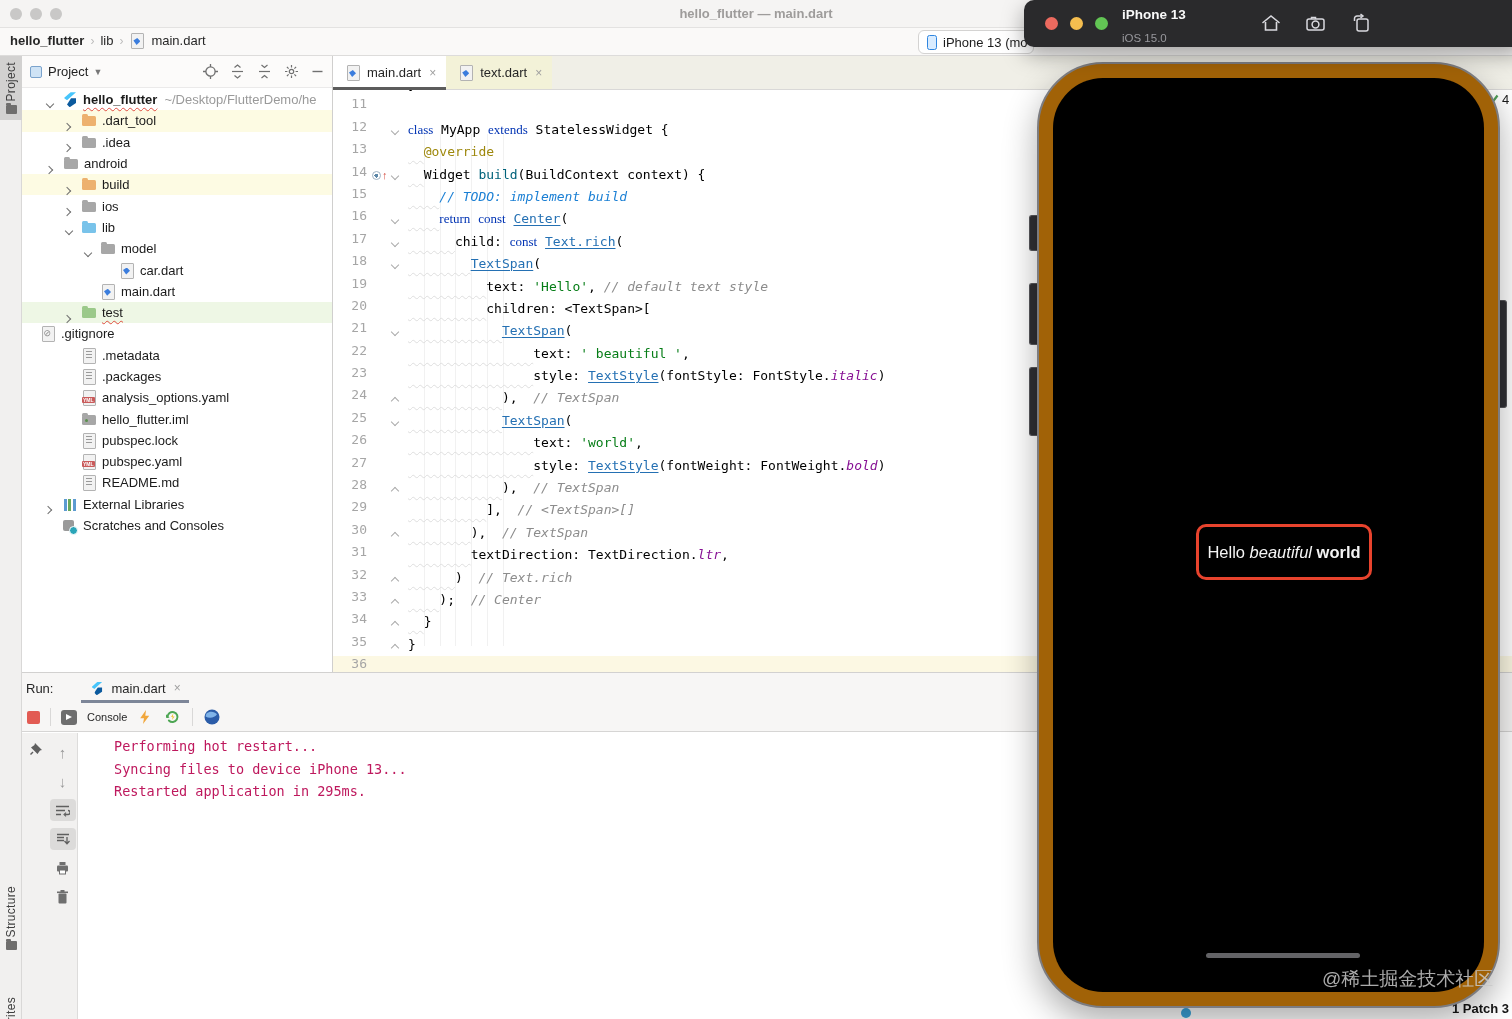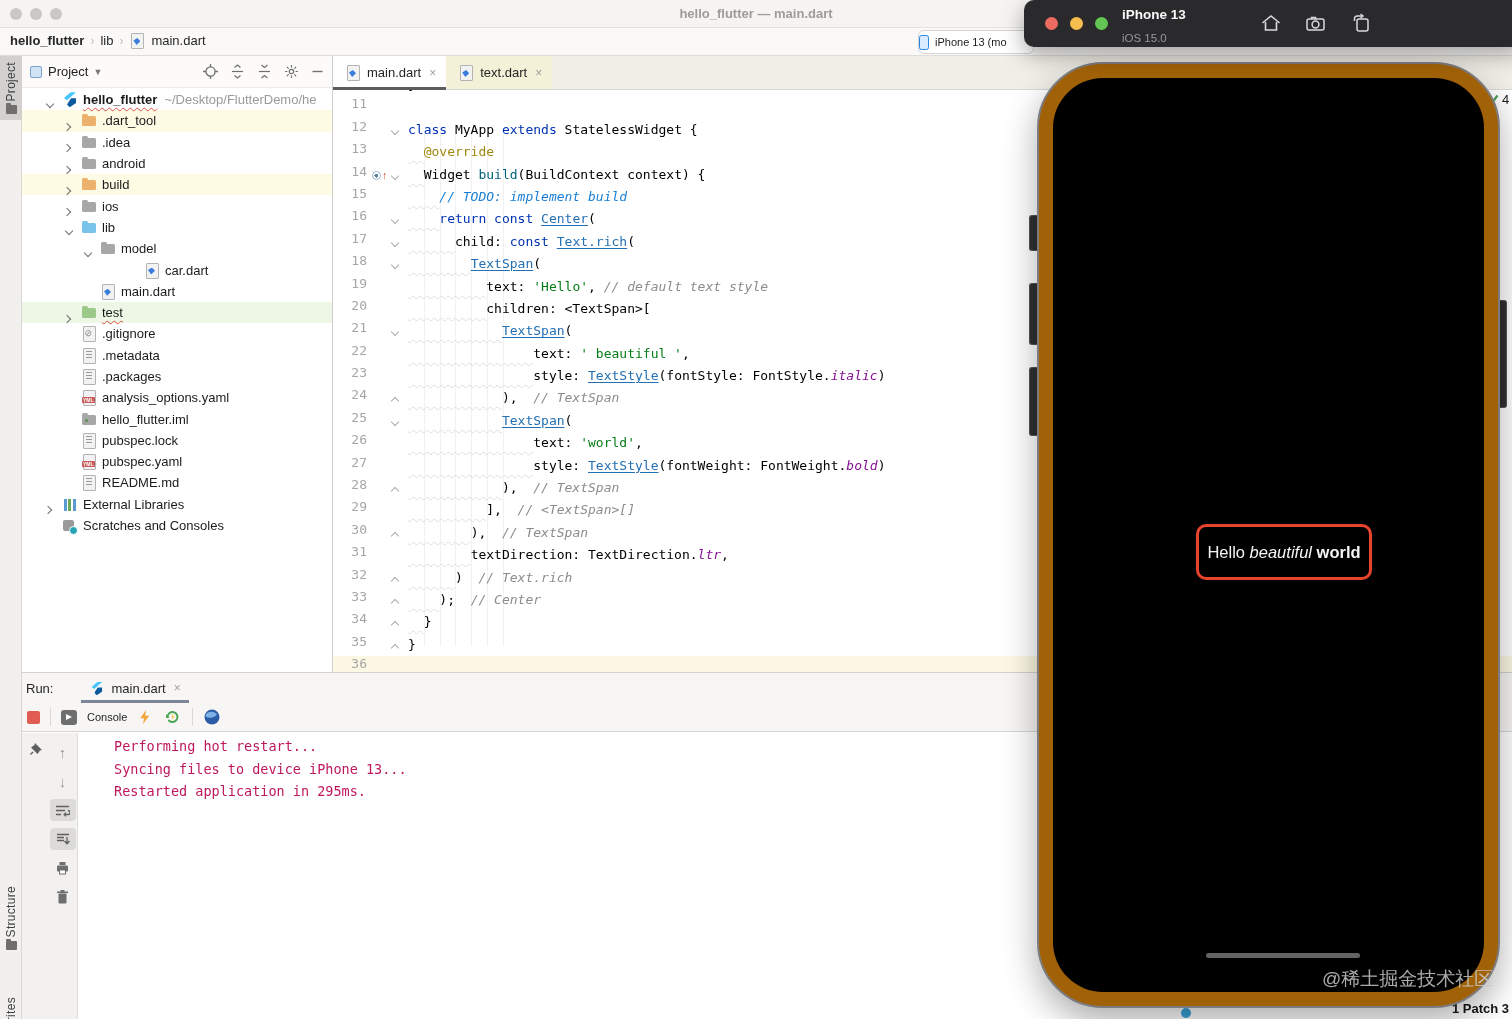--- a/index.html
+++ b/index.html
@@ -8,21 +8,21 @@
   
   .titlebar { position:absolute; left:0; top:0; right:0; height:28px; background:#f5f4f3; border-bottom:1px solid #e3e2e1; z-index:2; }
   .lights { position:absolute; left:10px; top:8px; display:flex; gap:8px; }
   .light { width:12px; height:12px; border-radius:50%; background:#c9c8c7; }
   .win-title { position:absolute; left:0; right:0; top:6px; text-align:center; font-size:13px; font-weight:600; color:#9e9c9b; }
 
   .toolbar-row { position:absolute; left:0; top:28px; right:0; height:28px; background:#faf9f8; border-bottom:1px solid #dddcdb; z-index:2; }
   .crumbs { position:absolute; left:10px; top:5px; display:flex; align-items:center; gap:6px; font-size:13px; color:#262626; }
   .crumb-sep { color:#bdbdbd; font-size:12px; }
   .crumb-root { font-weight:700; }
-  .device-pill { position:absolute; left:918px; top:2px; width:116px; height:24px; background:#fff; border:1px solid #d4d3d2; border-radius:6px; display:flex; align-items:center; gap:6px; font-size:11px; color:#1c1c1c; white-space:nowrap; overflow:hidden; }
+  .device-pill { position:absolute; left:918px; top:2px; width:116px; height:24px; background:#fff; border:1px solid #d4d3d2; border-radius:6px; display:flex; align-items:center; gap:6px; padding-left:8px; font-size:13px; color:#1c1c1c; white-space:nowrap; overflow:hidden; }
   .phone-glyph { width:10px; height:15px; border:1.5px solid #2f86e0; border-radius:2.5px; background:#d9ecff; flex:0 0 auto; }
 
   
   .tool-strip { position:absolute; left:0; top:56px; bottom:0; width:22px; background:#f1f0ef; border-right:1px solid #d9d8d7; z-index:3; }
   .strip-btn { position:absolute; left:0; width:22px; display:flex; flex-direction:column; align-items:center; gap:4px; padding:6px 0; }
   .strip-btn.active { background:#d2d1d0; }
   .vlabel { writing-mode:vertical-rl; transform:rotate(180deg); font-size:12px; color:#3e3e3e; letter-spacing:.3px; }
   .strip-ic { width:11px; height:9px; background:#6f6e6d; border-radius:1px; position:relative; }
   .strip-ic::before { content:''; position:absolute; left:0; top:-2px; width:5px; height:2px; background:#6f6e6d; border-radius:1px 1px 0 0; }
 
@@ -82,21 +82,21 @@
   .cl:first-child { margin-top:-16px; }
   .ln { flex:0 0 36px; text-align:right; color:#a6a6a6; font:13px "DejaVu Sans Mono",monospace; padding-right:2px; }
   .mk { flex:0 0 20px; position:relative; }
   .mk.ov::before { content:''; position:absolute; left:3px; top:7px; width:7px; height:7px; border:1.5px solid #9eb2c4; border-radius:50%; background:radial-gradient(circle,#5c87a8 0 2px,transparent 2px); }
   .mk.ov::after { content:'\2191'; position:absolute; left:13px; top:0; color:#d64f43; font-size:11px; line-height:22px; }
   .fd { flex:0 0 14px; position:relative; }
   .fd.d::before, .fd.u::before { content:''; position:absolute; left:3px; top:9px; width:5px; height:5px; border-right:1.3px solid #ababab; border-bottom:1.3px solid #ababab; }
   .fd.d::before { transform:rotate(45deg); }
   .fd.u::before { transform:rotate(-135deg); top:11px; }
   .ct { font:13px/22.4px "DejaVu Sans Mono",monospace; white-space:pre; margin-left:5px; color:#000; }
-  .ct .kw { color:#0033b3; }
+  .ct .kw { color:#0033b3;font-family:Liberation Serif, serif; }
   .ct .ann { color:#9e880d; }
   .ct .fn { color:#00627a; }
   .ct .wid { color:#2470b3; text-decoration:underline; text-underline-offset:2px; }
   .ct .str { color:#067d17; }
   .ct .com { color:#8c8c8c; font-style:italic; }
   .ct .todo { color:#1a7fd4; font-style:italic; }
   .ct .prop { color:#871094; font-style:italic; }
   .ct .ind { text-decoration:underline wavy #dedede 1px; text-underline-offset:4px; }
 
   
@@ -219,21 +219,21 @@
       <div class="trow bg-y" style="padding-left: 41px;">
         <span class="chev r"></span>
         <span class="ticon fol or"></span>
         <span class="label">.dart_tool</span>
       </div>
       <div class="trow" style="padding-left: 41px;">
         <span class="chev r"></span>
         <span class="ticon fol"></span>
         <span class="label">.idea</span>
       </div>
-      <div class="trow" style="padding-left: 41px;">
+      <div class="trow" style="padding-left: 23px;">
         <span class="chev r"></span>
         <span class="ticon fol"></span>
         <span class="label">android</span>
       </div>
       <div class="trow bg-y" style="padding-left: 41px;">
         <span class="chev r"></span>
         <span class="ticon fol or"></span>
         <span class="label">build</span>
       </div>
       <div class="trow" style="padding-left: 41px;">
@@ -244,36 +244,36 @@
       <div class="trow" style="padding-left: 41px;">
         <span class="chev d"></span>
         <span class="ticon fol bl"></span>
         <span class="label">lib</span>
       </div>
       <div class="trow" style="padding-left: 60px;">
         <span class="chev d"></span>
         <span class="ticon fol"></span>
         <span class="label">model</span>
       </div>
-      <div class="trow" style="padding-left: 104px;">
+      <div class="trow" style="padding-left: 79px;">
         <span class="chev "></span>
         <span class="ticon page dart"></span>
         <span class="label">car.dart</span>
       </div>
       <div class="trow" style="padding-left: 60px;">
         <span class="chev "></span>
         <span class="ticon page dart"></span>
         <span class="label">main.dart</span>
       </div>
       <div class="trow bg-g" style="padding-left: 41px;">
         <span class="chev r"></span>
         <span class="ticon fol gr"></span>
         <span class="label wavy-red">test</span>
       </div>
-      <div class="trow" style="padding-left: 41px;">
+      <div class="trow" style="">
         <span class="chev "></span>
         <span class="ticon page git"></span>
         <span class="label">.gitignore</span>
       </div>
       <div class="trow" style="padding-left: 41px;">
         <span class="chev "></span>
         <span class="ticon page lines"></span>
         <span class="label">.metadata</span>
       </div>
       <div class="trow" style="padding-left: 41px;">

